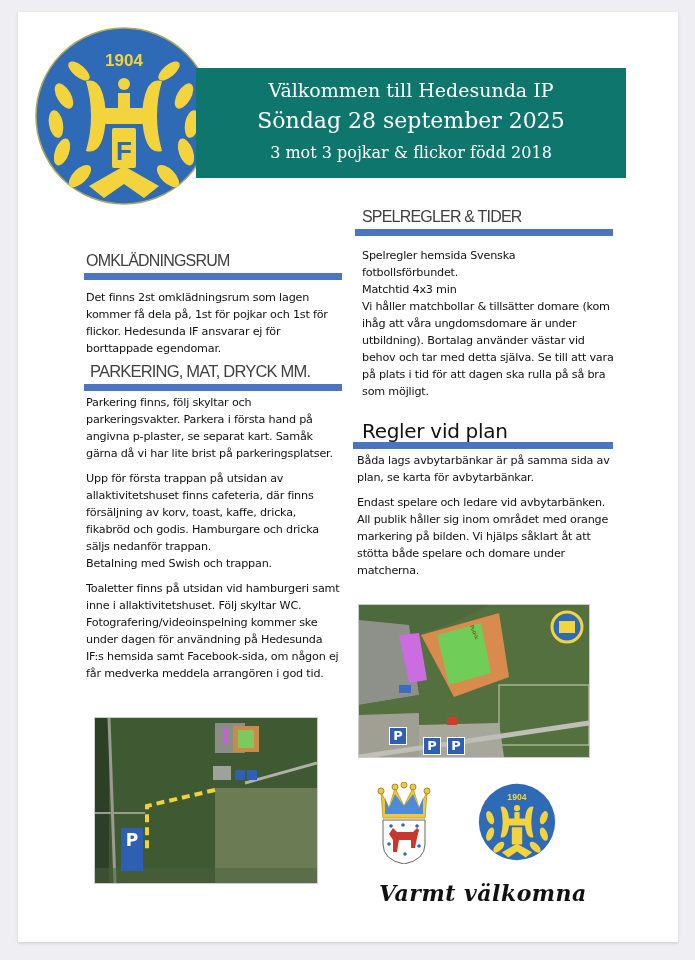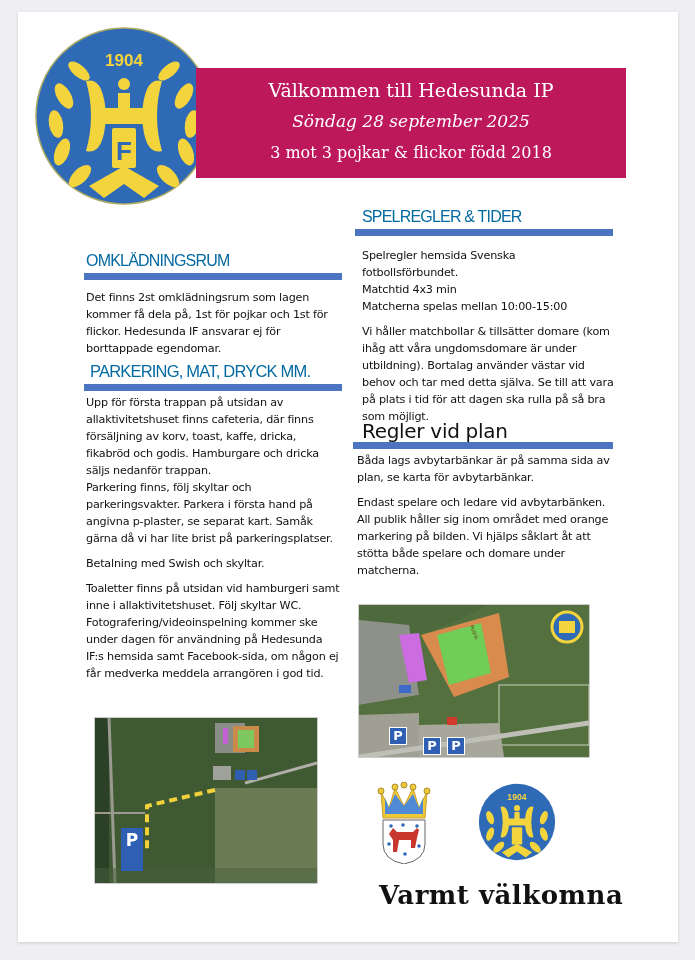--- a/index.html
+++ b/index.html
@@ -1,30 +1,30 @@
 <!DOCTYPE html>
 <html><head>
 <meta charset="utf-8">
 <style>
   html, body { margin:0; padding:0; }
   body { width:695px; height:960px; background:#efeff3; position:relative; overflow:hidden; font-family:"DejaVu Sans", sans-serif; color:#111; }
   .sheet { position:absolute; left:18px; top:12px; width:660px; height:930px; background:#fff; box-shadow:0 1px 3px rgba(0,0,0,0.15); }
   .abs { position:absolute; }
-  .banner { left:196px; top:68px; width:430px; height:110px; background:#be185d; color:#fff; font-family:"DejaVu Serif", serif; text-align:center; }
+  .banner { left:196px; top:68px; width:430px; height:110px; background:#0f766e; color:#fff; font-family:"DejaVu Serif", serif; text-align:center; }
   .banner .l1 { font-size:19px; margin-top:8px; line-height:28px; }
-  .banner .l2 { font-size:17px; line-height:34px;font-style:italic; }
+  .banner .l2 { font-size:22px; line-height:34px; }
   .banner .l3 { font-size:16px; line-height:30px; }
   .logo-big { left:34px; top:26px; width:180px; height:180px; }
-  .heading { font-family:"Liberation Sans Narrow","Liberation Sans", sans-serif; font-size:16px; letter-spacing:-0.8px; color:#0369a1; }
+  .heading { font-family:"Liberation Sans Narrow","Liberation Sans", sans-serif; font-size:16px; letter-spacing:-0.8px; color:#404040; }
   .heading2 { font-family:"DejaVu Sans", sans-serif; font-size:20px; letter-spacing:-0.3px; }
   .bar { height:7px; background:#4d74c0; }
   .txt { font-size:11.2px; line-height:17px; letter-spacing:-0.2px; color:#111; }
   .txt p { margin:0 0 8px 0; }
   .map { border:1px solid #ccc; overflow:hidden; }
-  .script { font-family:"DejaVu Serif", serif; font-weight:bold; font-size:26px; letter-spacing:0.5px; color:#111; }
+  .script { font-family:"DejaVu Serif", serif; font-style:italic; font-weight:bold; font-size:22px; letter-spacing:0.5px; color:#111; }
 </style>
 </head>
 <body>
 
 <div class="sheet"></div>
 
 <svg class="abs logo-big" viewBox="0 0 180 180">
   <circle cx="90" cy="90" r="88" fill="#2f6ab7" stroke="#a8a860" stroke-width="1.5"></circle>
   <g fill="#f4d43c">
     <ellipse cx="30" cy="70" rx="7" ry="14" transform="rotate(-30 30 70)"></ellipse>
@@ -57,23 +57,23 @@
 
 <div class="abs heading" style="left:86px; top:252px;">OMKLÄDNINGSRUM</div>
 <div class="abs bar" style="left:84px; top:273px; width:258px;"></div>
 <div class="abs txt" style="left:86px; top:289px; width:256px;">
   <p>Det finns 2st omklädningsrum som lagen kommer få dela på, 1st för pojkar och 1st för flickor. Hedesunda IF ansvarar ej för borttappade egendomar.</p>
 </div>
 
 <div class="abs heading" style="left:90px; top:362px; font-size:16.5px;text-align:center;">PARKERING, MAT, DRYCK MM.</div>
 <div class="abs bar" style="left:84px; top:384px; width:258px;"></div>
 <div class="abs txt" style="left:86px; top:394px; width:256px;">
+  <p>Parkering finns, följ skyltar och parkeringsvakter. Parkera i första hand på angivna p-plaster, se separat kart. Samåk gärna då vi har lite brist på parkeringsplatser.</p>
   <p style="margin-bottom:0">Upp för första trappan på utsidan av allaktivitetshuset finns cafeteria, där finns försäljning av korv, toast, kaffe, dricka, fikabröd och godis. Hamburgare och dricka säljs nedanför trappan.</p>
-  <p>Parkering finns, följ skyltar och parkeringsvakter. Parkera i första hand på angivna p-plaster, se separat kart. Samåk gärna då vi har lite brist på parkeringsplatser.</p>
-  <p>Betalning med Swish och skyltar.</p>
+  <p>Betalning med Swish och trappan.</p>
   <p>Toaletter finns på utsidan vid hamburgeri samt inne i allaktivitetshuset. Följ skyltar WC. Fotografering/videoinspelning kommer ske under dagen för användning på Hedesunda IF:s hemsida samt Facebook-sida, om någon ej får medverka meddela arrangören i god tid.</p>
 </div>
 
 <div class="abs map" style="left:94px; top:717px; width:222px; height:165px; background:#3c5a30;">
   <svg width="222" height="165" viewBox="0 0 222 165">
     <rect width="222" height="165" fill="#3f5a33"></rect>
     <rect x="120" y="70" width="102" height="95" fill="#6b7c55"></rect>
     <rect x="0" y="0" width="14" height="165" fill="#2c3f27"></rect>
     <line x1="14" y1="0" x2="20" y2="165" stroke="#9a9a90" stroke-width="3"></line>
     <line x1="0" y1="95" x2="50" y2="95" stroke="#9a9a90" stroke-width="2"></line>
@@ -89,21 +89,20 @@
     <rect x="0" y="150" width="222" height="15" fill="#4a5f3e" opacity="0.5"></rect>
   </svg>
   <div class="abs" style="left:26px; top:110px; width:22px; height:43px; background:#2e5fb3; color:#fff; font-weight:bold; font-size:17px; text-align:center; line-height:24px;">P</div>
 </div>
 
 <div class="abs heading" style="left:362px; top:208px;">SPELREGLER &amp; TIDER</div>
 <div class="abs bar" style="left:355px; top:229px; width:258px;"></div>
 <div class="abs txt" style="left:362px; top:247px; width:252px;">
   <div>Spelregler hemsida Svenska fotbollsförbundet.</div>
   <div>Matchtid 4x3 min</div>
-  <div style="margin-bottom:8px">Matcherna spelas mellan 10:00-15:00</div>
   <p>Vi håller matchbollar &amp; tillsätter domare (kom ihåg att våra ungdomsdomare är under utbildning). Bortalag använder västar vid behov och tar med detta själva. Se till att vara på plats i tid för att dagen ska rulla på så bra som möjligt.</p>
 </div>
 
 <div class="abs heading2" style="left:362px; top:419px;">Regler vid plan</div>
 <div class="abs bar" style="left:353px; top:442px; width:260px;"></div>
 <div class="abs txt" style="left:357px; top:452px; width:258px;">
   <p>Båda lags avbytarbänkar är på samma sida av plan, se karta för avbytarbänkar.</p>
   <p>Endast spelare och ledare vid avbytarbänken. All publik håller sig inom området med orange markering på bilden. Vi hjälps såklart åt att stötta både spelare och domare under matcherna.</p>
 </div>
 

